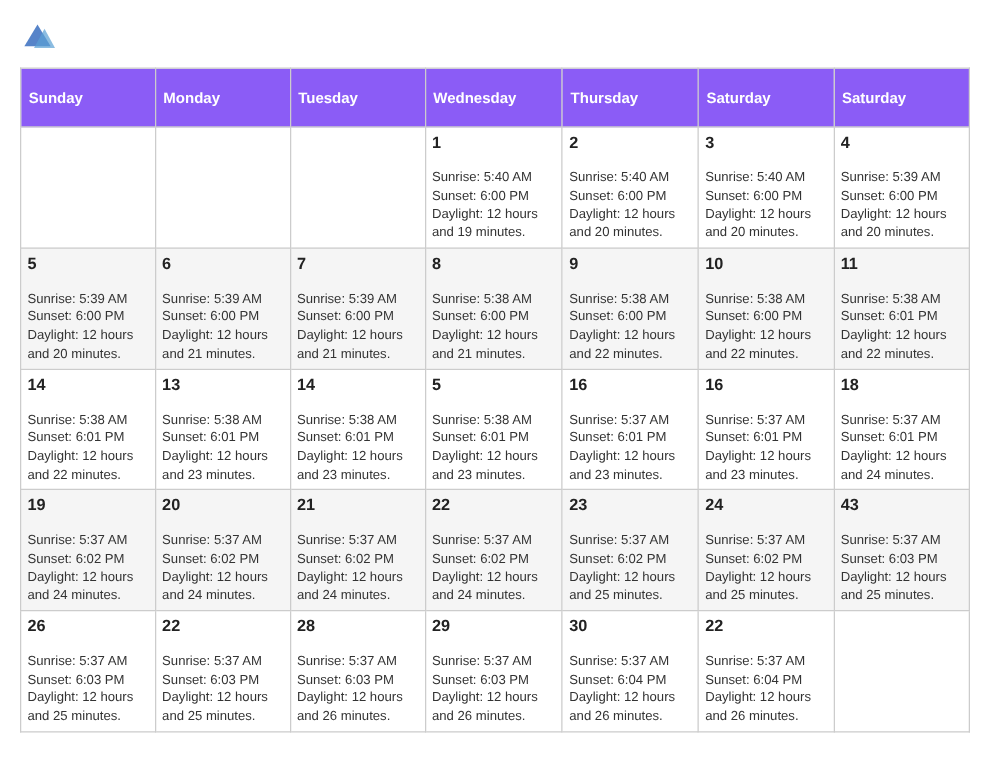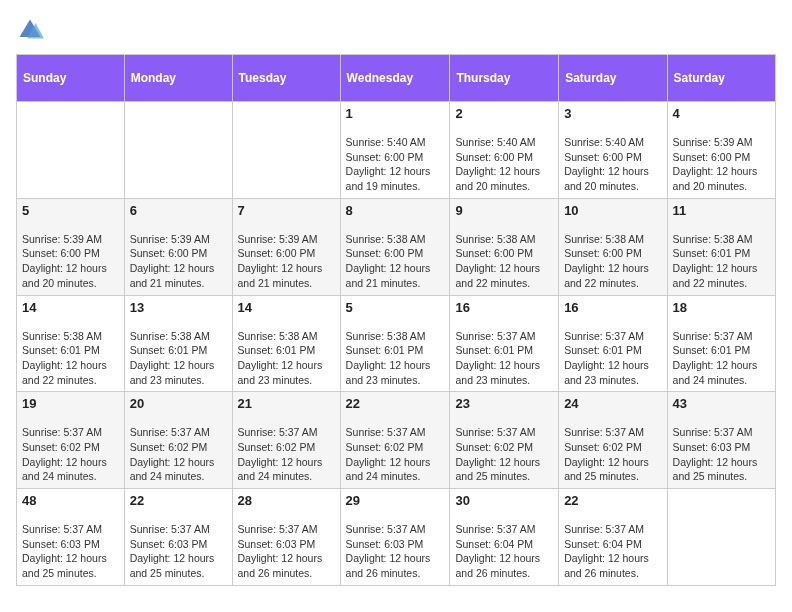--- a/index.html
+++ b/index.html
@@ -228,21 +228,21 @@
           <span class="day-num">24</span>
           <div class="day-info">Sunrise: 5:37 AM<br>Sunset: 6:02 PM<br>Daylight: 12 hours and 25 minutes.</div>
         </td>
         <td>
           <span class="day-num">43</span>
           <div class="day-info">Sunrise: 5:37 AM<br>Sunset: 6:03 PM<br>Daylight: 12 hours and 25 minutes.</div>
         </td>
       </tr>
       <tr>
         <td>
-          <span class="day-num">48</span>
+          <span class="day-num">26</span>
           <div class="day-info">Sunrise: 5:37 AM<br>Sunset: 6:03 PM<br>Daylight: 12 hours and 25 minutes.</div>
         </td>
         <td>
           <span class="day-num">22</span>
           <div class="day-info">Sunrise: 5:37 AM<br>Sunset: 6:03 PM<br>Daylight: 12 hours and 25 minutes.</div>
         </td>
         <td>
           <span class="day-num">28</span>
           <div class="day-info">Sunrise: 5:37 AM<br>Sunset: 6:03 PM<br>Daylight: 12 hours and 26 minutes.</div>
         </td>

